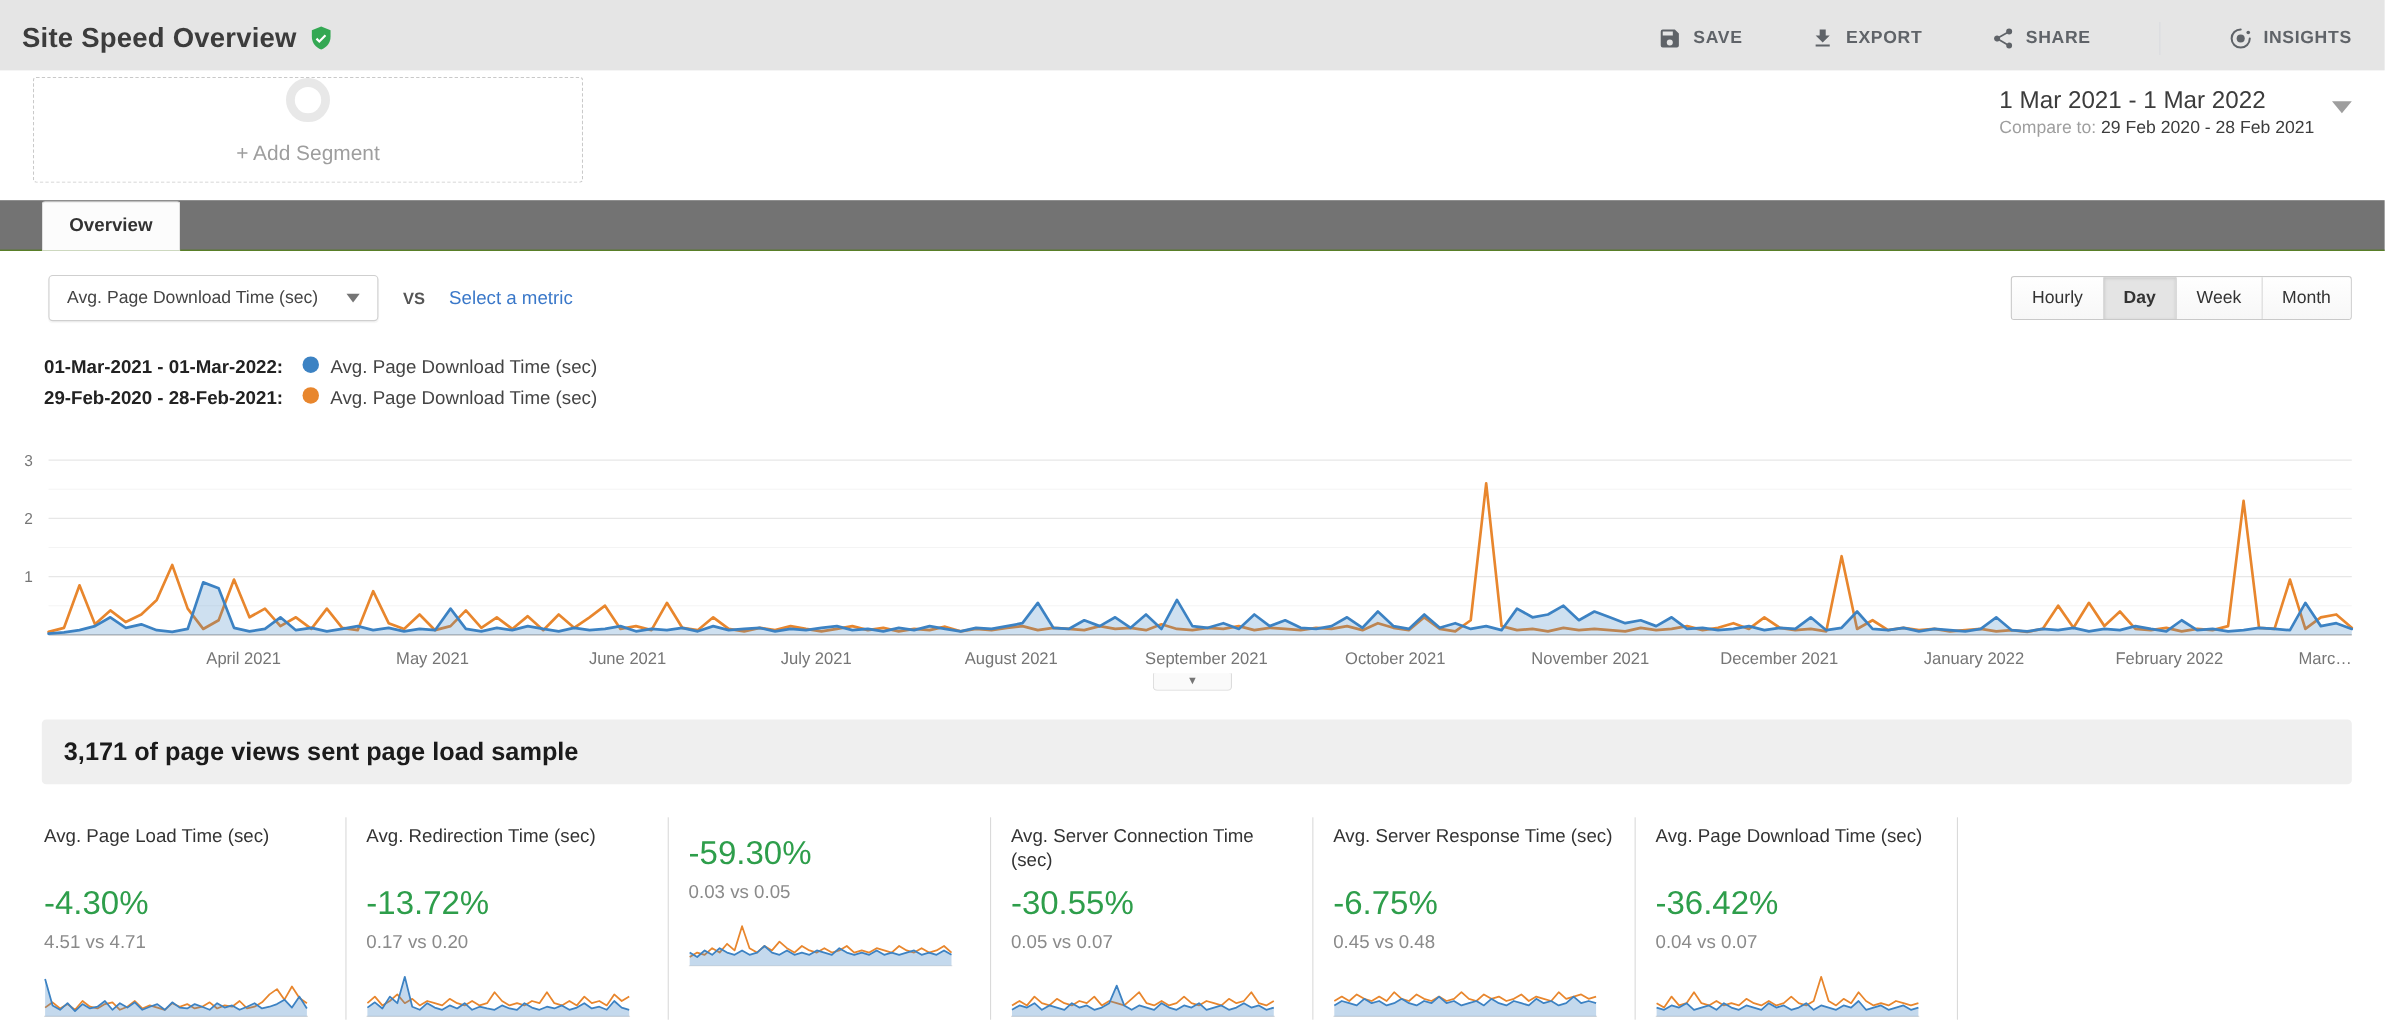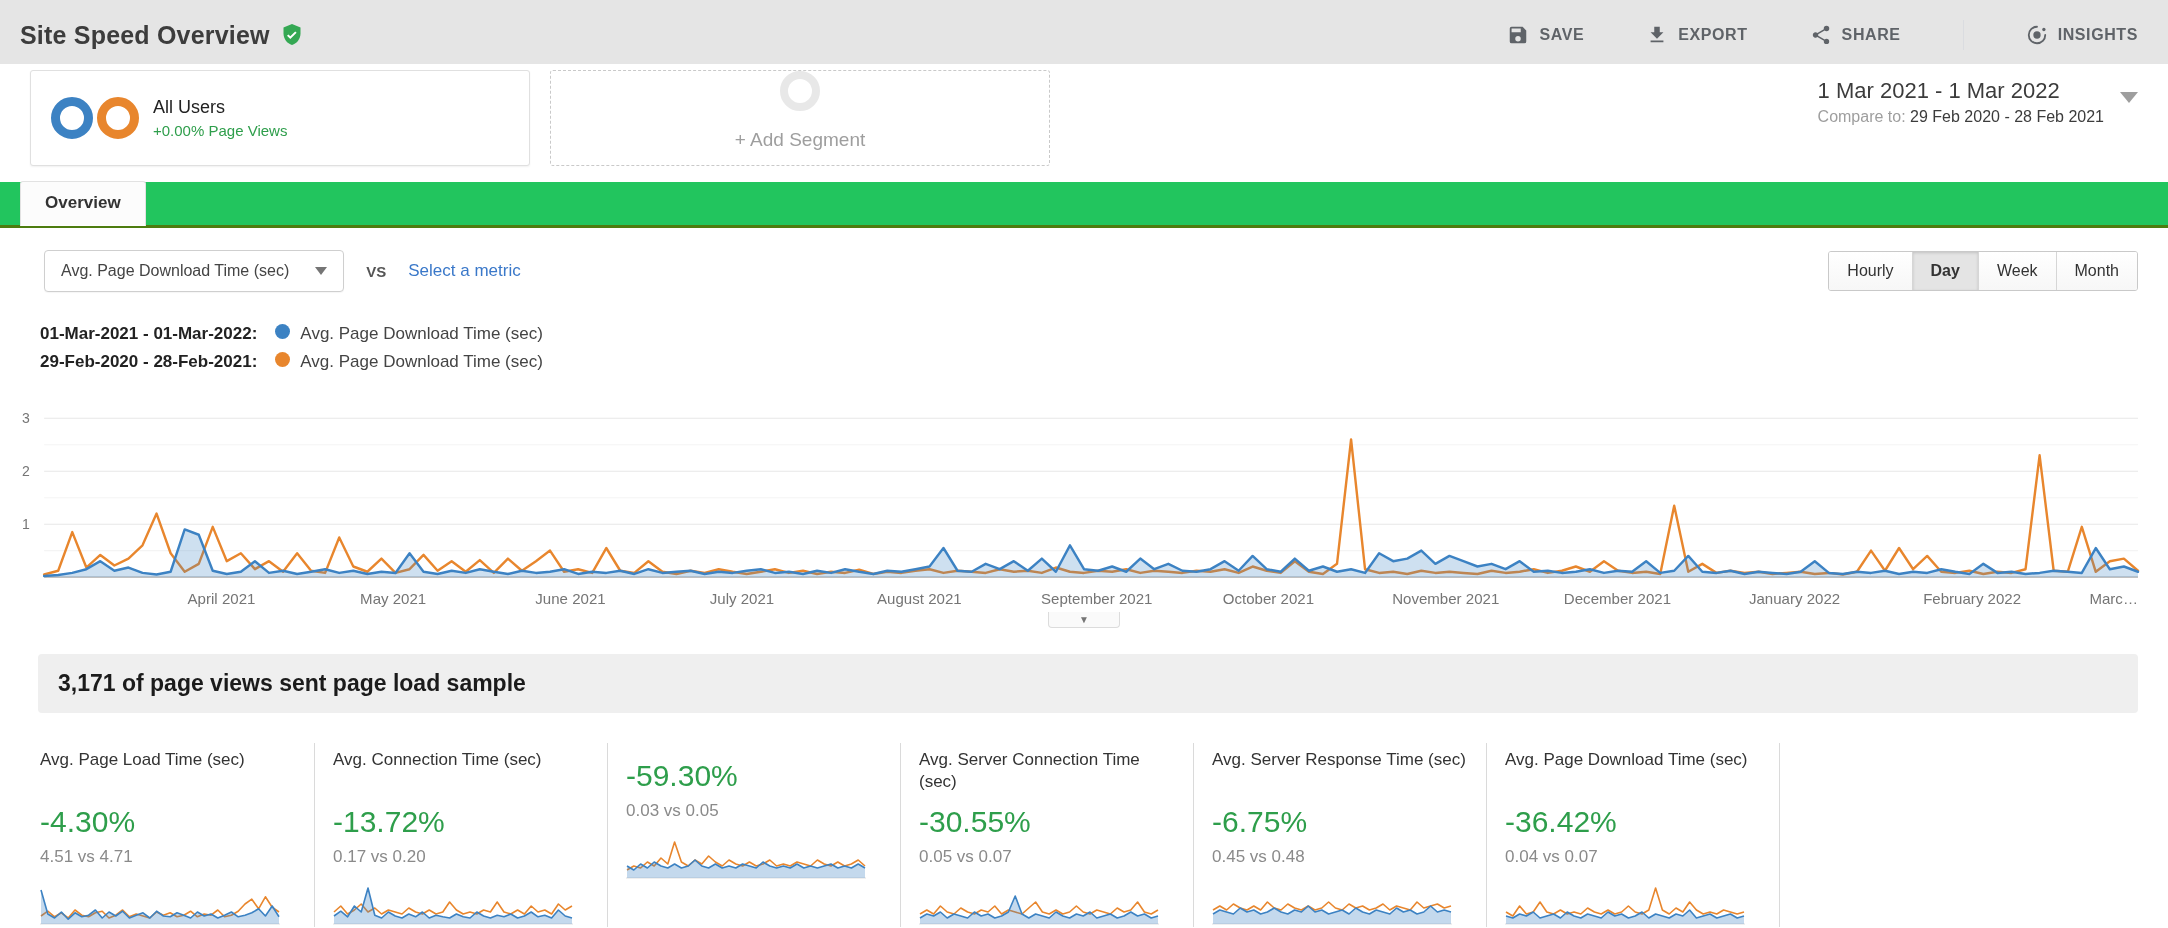--- a/index.html
+++ b/index.html
@@ -36,21 +36,21 @@
   .add-label { font-size:19px; color:#9e9e9e; }
   .date-block { margin-left:auto; display:flex; align-items:flex-start; gap:16px; padding-top:8px; cursor:pointer; }
   .date-texts { text-align:left; }
   .date-primary { font-size:22px; color:#3c3c3c; }
   .date-compare { font-size:16px; margin-top:4px; }
   .date-compare .prefix { color:#9e9e9e; }
   .date-compare .range { color:#3c3c3c; }
   .caret-down { width:0; height:0; border-left:9px solid transparent; border-right:9px solid transparent; border-top:11px solid #9e9e9e; margin-top:14px; }
 
   
-  .tabbar { padding-left:20px; border-bottom:3px solid #4d7c0f; height:46px; display:flex; align-items:flex-end; background:#22c55e; }
+  .tabbar { padding-left:38px; border-bottom:1px solid #4d7c0f; height:46px; display:flex; align-items:flex-end; background:#737373; }
   .tab { position:relative; top:1px; padding:11px 24px 12px; font-size:17px; font-weight:bold; color:#333;
     background:#fcfcfc; border:1px solid #e2e2e2; border-bottom:1px solid #fff; border-radius:3px 3px 0 0; cursor:pointer; }
 
   
   .toolbar { display:flex; align-items:center; justify-content:space-between; padding:22px 30px 10px 44px; }
   .toolbar-left { display:flex; align-items:center; gap:22px; }
   .metric-select { display:flex; align-items:center; gap:26px; border:1px solid #cfcfcf; border-radius:4px; background:#fff;
     padding:11px 16px; font-size:16px; color:#444; box-shadow:0 1px 1px rgba(0,0,0,.04); cursor:pointer; }
   .metric-caret { width:0; height:0; border-left:6px solid transparent; border-right:6px solid transparent; border-top:8px solid #757575; }
   .vs { font-size:15px; font-weight:bold; color:#555; }
@@ -126,30 +126,20 @@
           <circle cx="12" cy="12" r="4"></circle>
           <path d="M12 3a9 9 0 1 0 9 9" fill="none" stroke="#5f6368" stroke-width="2" stroke-linecap="round"></path>
           <circle cx="19.5" cy="6" r="1.8"></circle>
         </svg>
         <span>INSIGHTS</span>
       </div>
     </div>
   </div>
 
   <div class="segments">
-    <div class="segment-card">
-      <div class="rings">
-        <div class="ring blue"></div>
-          <div class="ring orange"></div>
-      </div>
-      <div class="seg-text">
-        <div class="seg-name">All Users</div>
-        <div class="seg-detail">+0.00% Page Views</div>
-      </div>
-    </div>
     <div class="add-segment">
       <div class="gray-ring"></div>
       <div class="add-label">+ Add Segment</div>
     </div>
     <div class="date-block">
       <div class="date-texts">
         <div class="date-primary">1 Mar 2021 - 1 Mar 2022</div>
         <div class="date-compare">
           <span class="prefix">Compare to:</span>
           <span class="range">29 Feb 2020 - 28 Feb 2021</span>
@@ -236,21 +226,21 @@
       <div class="card-delta">-4.30%</div>
       <div class="card-compare">4.51 vs 4.71</div>
       <svg class="spark" viewBox="0 0 240 48" preserveAspectRatio="none">
           <line x1="0" x2="240" y1="45" y2="45" stroke="#e0e0e0" stroke-width="1"></line>
           <polyline points="1.0,37.0 7.8,32.2 14.6,37.8 21.4,33.8 28.2,39.0 35.0,31.0 41.8,36.2 48.6,37.8 55.4,33.8 62.2,32.2 69.0,39.0 75.8,36.2 82.6,31.0 89.4,37.8 96.2,35.0 103.0,37.0 109.8,39.0 116.6,33.0 123.4,36.2 130.2,33.8 137.0,37.8 143.8,36.2 150.6,32.2 157.4,37.8 164.2,35.0 171.0,36.2 177.8,31.0 184.6,37.8 191.4,36.2 198.2,32.2 205.0,25.0 211.8,20.2 218.6,29.8 225.4,17.8 232.2,28.2 239.0,33.0" fill="none" stroke="#e8862d" stroke-width="1.6" stroke-linejoin="round"></polyline>
           <polygon points="1,45 1.0,11.0 7.8,35.0 14.6,39.0 21.4,33.0 28.2,40.2 35.0,33.8 41.8,37.8 48.6,36.2 55.4,31.0 62.2,39.0 69.0,33.0 75.8,37.0 82.6,32.2 89.4,39.0 96.2,36.2 103.0,33.8 109.8,39.0 116.6,32.2 123.4,37.0 130.2,37.8 137.0,33.8 143.8,36.2 150.6,39.0 157.4,33.0 164.2,37.0 171.0,35.0 177.8,39.0 184.6,36.2 191.4,33.0 198.2,37.8 205.0,36.2 211.8,33.8 218.6,29.8 225.4,37.0 232.2,27.0 239.0,37.8 239,45" fill="#3c82c3" opacity="0.3" stroke="none"></polygon>
           <polyline points="1.0,11.0 7.8,35.0 14.6,39.0 21.4,33.0 28.2,40.2 35.0,33.8 41.8,37.8 48.6,36.2 55.4,31.0 62.2,39.0 69.0,33.0 75.8,37.0 82.6,32.2 89.4,39.0 96.2,36.2 103.0,33.8 109.8,39.0 116.6,32.2 123.4,37.0 130.2,37.8 137.0,33.8 143.8,36.2 150.6,39.0 157.4,33.0 164.2,37.0 171.0,35.0 177.8,39.0 184.6,36.2 191.4,33.0 198.2,37.8 205.0,36.2 211.8,33.8 218.6,29.8 225.4,37.0 232.2,27.0 239.0,37.8" fill="none" stroke="#3c82c3" stroke-width="1.6" stroke-linejoin="round"></polyline>
         </svg>
     </div>
     <div class="card">
-      <div class="card-title">Avg. Connection Time (sec)</div>
+      <div class="card-title">Avg. Redirection Time (sec)</div>
       <div class="card-delta">-13.72%</div>
       <div class="card-compare">0.17 vs 0.20</div>
       <svg class="spark" viewBox="0 0 240 48" preserveAspectRatio="none">
           <line x1="0" x2="240" y1="45" y2="45" stroke="#e0e0e0" stroke-width="1"></line>
           <polyline points="1.0,33.0 7.8,27.0 14.6,35.0 21.4,31.0 28.2,25.0 35.0,33.0 41.8,29.0 48.6,35.0 55.4,31.0 62.2,33.0 69.0,35.0 75.8,29.0 82.6,33.0 89.4,35.0 96.2,31.0 103.0,35.0 109.8,33.0 116.6,23.0 123.4,31.0 130.2,35.0 137.0,33.0 143.8,35.0 150.6,31.0 157.4,33.0 164.2,23.0 171.0,33.0 177.8,35.0 184.6,31.0 191.4,35.0 198.2,27.0 205.0,33.0 211.8,31.0 218.6,35.0 225.4,25.0 232.2,31.0 239.0,27.0" fill="none" stroke="#e8862d" stroke-width="1.6" stroke-linejoin="round"></polyline>
           <polygon points="1,45 1.0,37.0 7.8,32.2 14.6,37.8 21.4,27.0 28.2,33.0 35.0,9.0 41.8,36.2 48.6,39.0 55.4,33.0 62.2,37.0 69.0,39.0 75.8,35.0 82.6,37.8 89.4,33.0 96.2,39.0 103.0,36.2 109.8,37.8 116.6,39.0 123.4,35.0 130.2,37.8 137.0,39.0 143.8,33.0 150.6,37.0 157.4,39.0 164.2,36.2 171.0,37.8 177.8,35.0 184.6,39.0 191.4,37.0 198.2,33.0 205.0,37.8 211.8,36.2 218.6,39.0 225.4,31.0 232.2,37.0 239.0,39.0 239,45" fill="#3c82c3" opacity="0.3" stroke="none"></polygon>
           <polyline points="1.0,37.0 7.8,32.2 14.6,37.8 21.4,27.0 28.2,33.0 35.0,9.0 41.8,36.2 48.6,39.0 55.4,33.0 62.2,37.0 69.0,39.0 75.8,35.0 82.6,37.8 89.4,33.0 96.2,39.0 103.0,36.2 109.8,37.8 116.6,39.0 123.4,35.0 130.2,37.8 137.0,39.0 143.8,33.0 150.6,37.0 157.4,39.0 164.2,36.2 171.0,37.8 177.8,35.0 184.6,39.0 191.4,37.0 198.2,33.0 205.0,37.8 211.8,36.2 218.6,39.0 225.4,31.0 232.2,37.0 239.0,39.0" fill="none" stroke="#3c82c3" stroke-width="1.6" stroke-linejoin="round"></polyline>
         </svg>
     </div>
     <div class="card">

